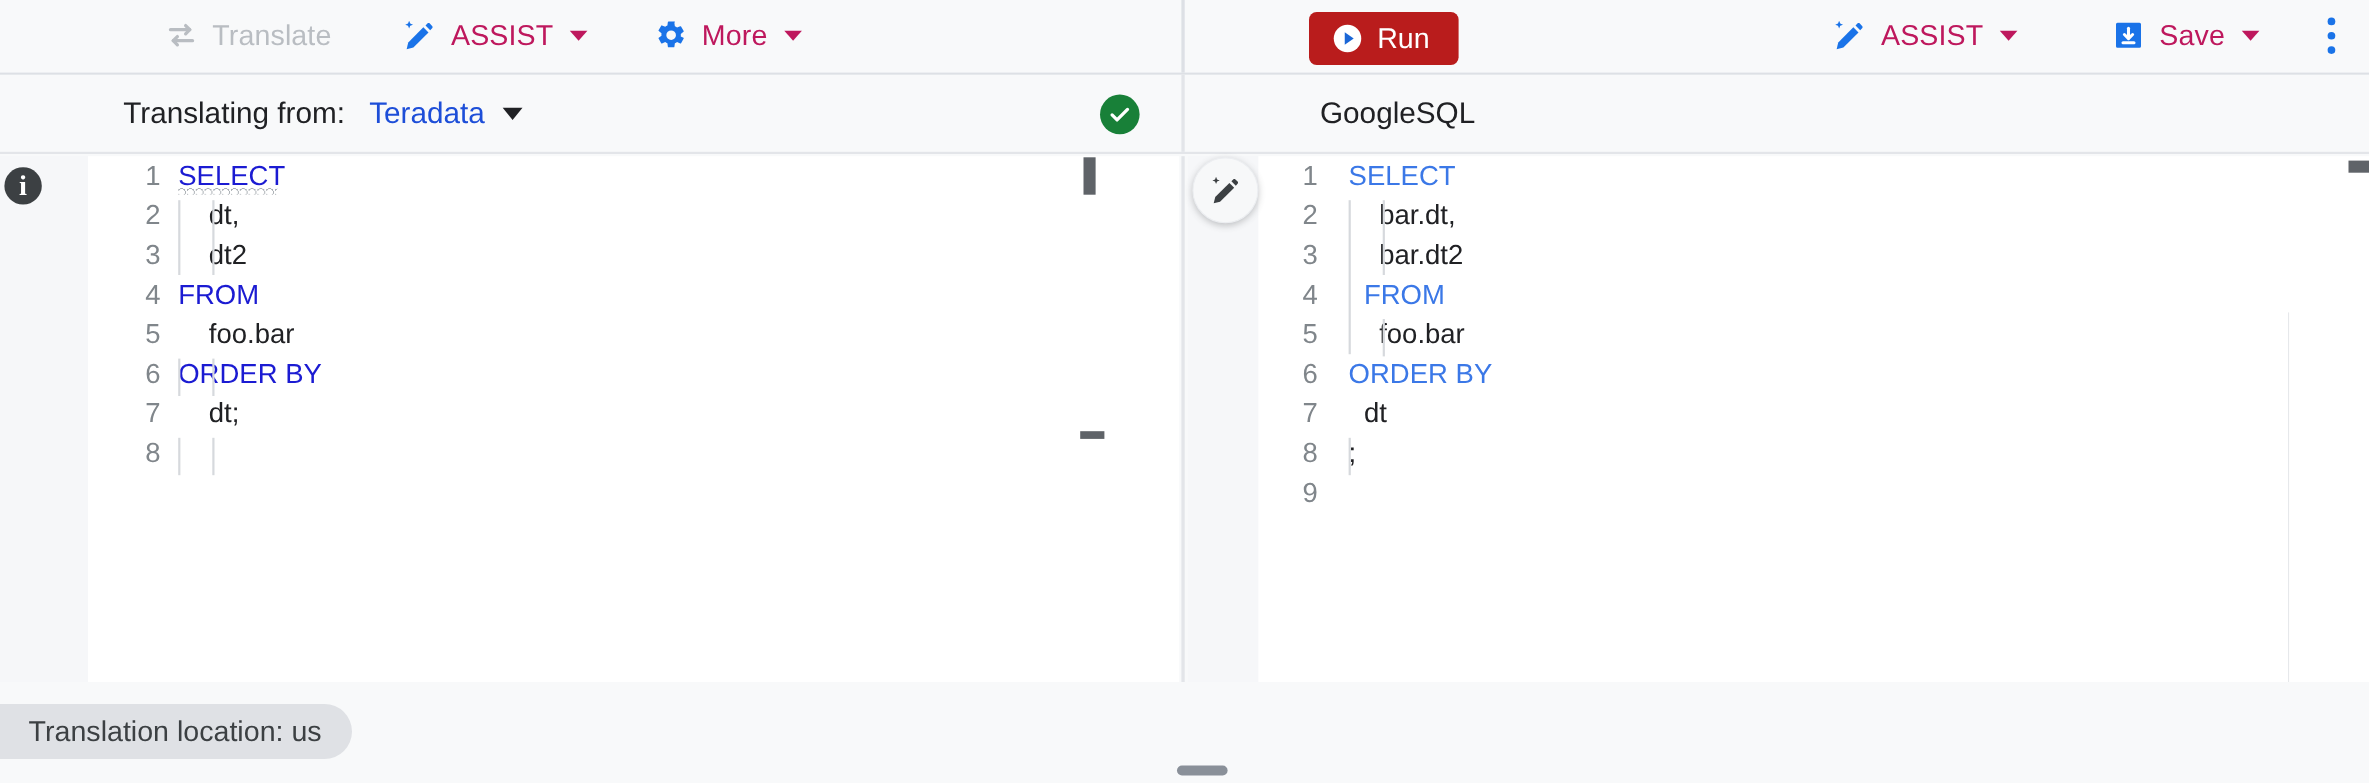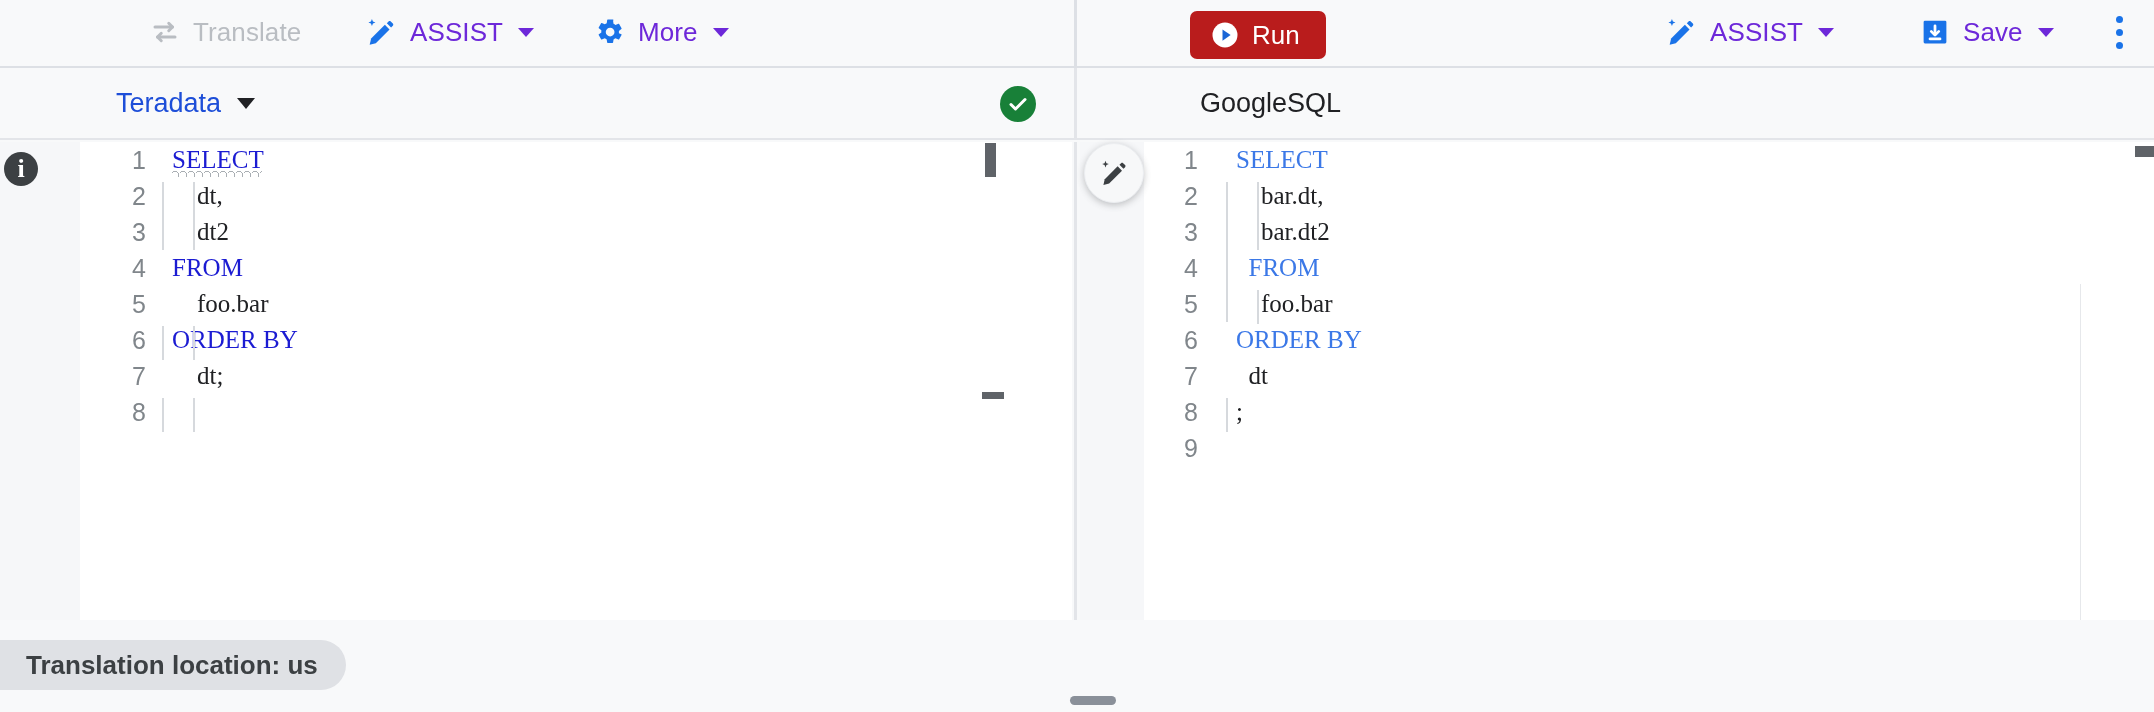--- a/index.html
+++ b/index.html
@@ -24,21 +24,21 @@
   .tb-right{position:absolute;left:1080px;top:0;width:1074px;height:66px;}
   .tb-vdiv{
     position:absolute;left:1074px;top:0;width:3px;height:66px;background:#dde0e5;
   }
   .tbtn{
     position:absolute;top:6px;height:52px;
     display:flex;align-items:center;gap:13px;
     padding:0 10px;border:0;background:transparent;
     font-family:"Liberation Sans", sans-serif;
     font-size:26px;letter-spacing:.1px;
-    color:#6d28d9;cursor:pointer;white-space:nowrap;
+    color:#be185d;cursor:pointer;white-space:nowrap;
   }
   .tbtn.disabled{color:#b9bdc2;cursor:default;}
   .caret{
     width:0;height:0;margin-left:2px;
     border-left:8px solid transparent;border-right:8px solid transparent;
     border-top:9px solid currentColor;
   }
   .ic{display:inline-flex;align-items:center;justify-content:center;}
   .ic svg{display:block;}
 
@@ -128,21 +128,21 @@
     position:absolute;width:56px;text-align:right;
     font-family:"Liberation Sans", sans-serif;font-size:25px;color:#80868b;
     height:36px;line-height:36px;
   }
   .pane-left .lnum{left:10px;}
   .pane-right .lnum{left:-2px;}
 
   .code{
     position:absolute;left:0;top:0;height:36px;line-height:36px;
     white-space:pre;color:#202124;
-    font-family:Liberation Serif, serif;font-size:25px;margin-left:10px;
+    font-family:Liberation Sans, sans-serif;font-size:25px;
   }
   .pane-left .code{left:82px;}
   .pane-right .code{left:82px;}
 
   .kw{color:#1b1bd2;}
   .pane-right .kw{color:#3b78e7;}
 
   .squig{
     position:absolute;height:7px;bottom:1px;
     background-image:
@@ -170,21 +170,21 @@
 
   .assist-fab{
     position:absolute;left:1084px;top:1px;width:58px;height:58px;border-radius:50%;
     background:#f7f8f9;border:1px solid #eceef1;
     box-shadow:0 2px 7px rgba(60,64,67,.30);
     display:flex;align-items:center;justify-content:center;cursor:pointer;
     z-index:5;
   }
 
   
-  .bottom{position:absolute;left:0;top:620px;width:2154px;height:92px;background:#f8f9fa;font-weight:bold;}
+  .bottom{position:absolute;left:0;top:620px;width:2154px;height:92px;background:#f8f9fa;}
   .loc-pill{
     position:absolute;left:-30px;top:20px;height:50px;
     display:flex;align-items:center;padding:0 28px 0 56px;
     border-radius:26px;background:#dfe1e5;
     font-size:26px;color:#3c4043;white-space:nowrap;
   }
   .drag-handle{
     position:absolute;left:1070px;top:696px;width:46px;height:9px;border-radius:5px;
     background:#8a9099;cursor:ns-resize;
   }
@@ -276,20 +276,21 @@
 
     <button class="kebab">
       <i></i>
         <i></i>
         <i></i>
     </button>
   </div>
 
   <div class="subhead">
     <div class="sh-left">
+      <span class="lbl">Translating from:</span>
       <button class="dd">
         <span>Teradata</span>
         <span class="caret"></span>
       </button>
     </div>
 
     <div class="ok-badge">
       <svg width="24" height="24" viewBox="0 0 24 24" fill="none" stroke="#ffffff" stroke-width="3" stroke-linecap="round" stroke-linejoin="round">
         <path d="M5 12.5l4.5 4.5L19 7.5"></path>
       </svg>

